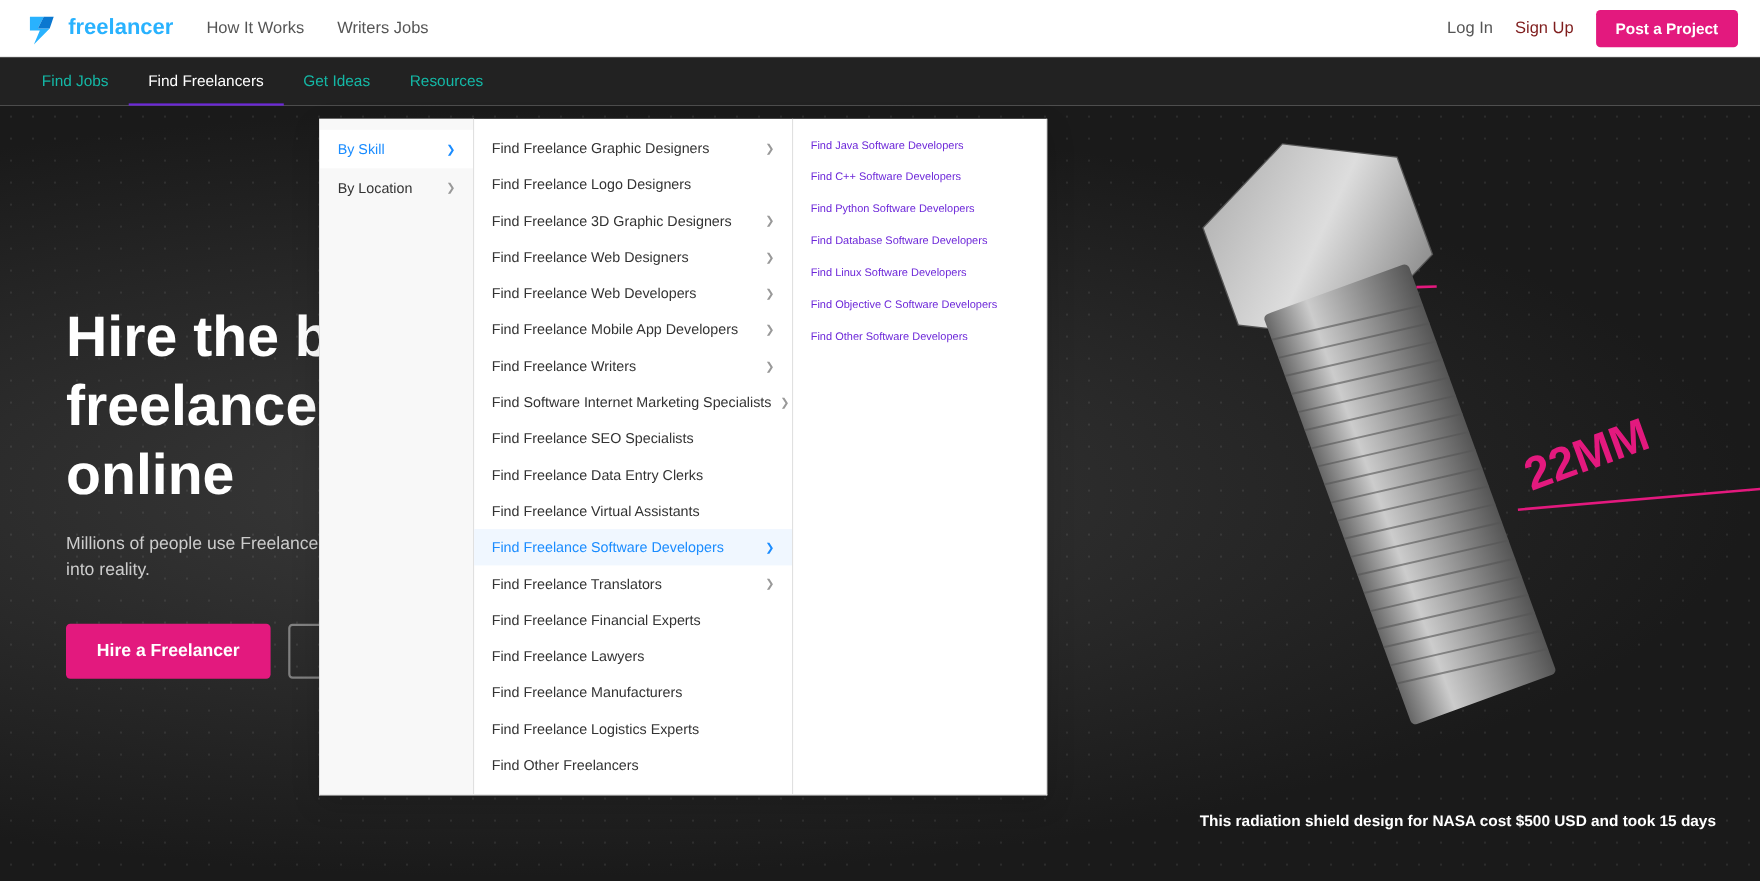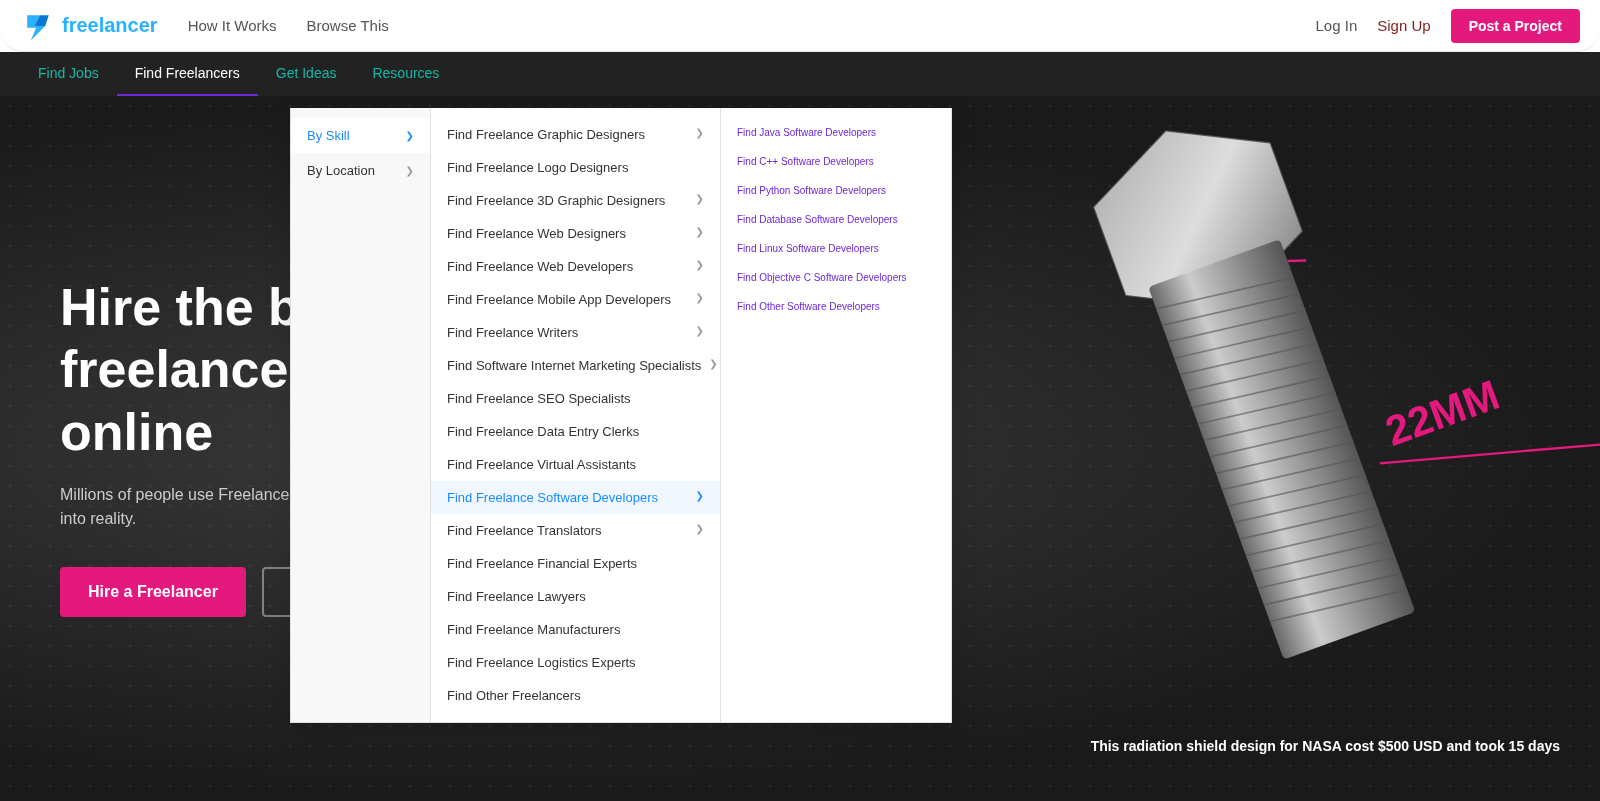--- a/index.html
+++ b/index.html
@@ -8,21 +8,20 @@
     
     .top-nav {
       background: #fff;
       height: 52px;
       display: flex;
       align-items: center;
       padding: 0 20px;
       border-bottom: 1px solid #e8e8e8;
       position: relative;
       z-index: 200;
-      border-radius: 23px;
     }
     .logo-area {
       display: flex;
       align-items: center;
       margin-right: 30px;
     }
     .logo-icon {
       width: 36px;
       height: 36px;
       margin-right: 6px;
@@ -238,21 +237,21 @@
     }
 
     
     .dropdown-middle {
       width: 290px;
       padding: 10px 0;
       border-right: 1px solid #e0e0e0;
     }
     .dropdown-item {
       display: flex;
-      align-items: flex-start;
+      align-items: center;
       justify-content: space-between;
       padding: 9px 16px;
       font-size: 13px;
       color: #333;
       cursor: pointer;
       white-space: nowrap;
     }
     .dropdown-item.highlighted {
       color: #1a8cff;
       background: #f0f7ff;
@@ -291,21 +290,21 @@
       <rect width="40" height="40" fill="transparent"></rect>
 
       <polygon points="8,8 22,8 16,20 28,20 12,36 18,22 8,22" fill="#29b2fe"></polygon>
       <polygon points="22,8 32,8 28,20 16,20" fill="#0b78d0"></polygon>
     </svg>
     <span style="color:#29b2fe; font-size:20px; font-weight:700;">freelancer</span>
   </div>
 
   <div class="top-nav-links">
     <span class="top-nav-link">How It Works</span>
-    <span class="top-nav-link">Browse This</span>
+    <span class="top-nav-link">Writers Jobs</span>
   </div>
 
   <div class="top-nav-right">
     <span class="login-link">Log In</span>
     <span class="signup-link">Sign Up</span>
     <button class="post-project-btn">Post a Project</button>
   </div>
 </nav>
 
 <nav class="secondary-nav">

